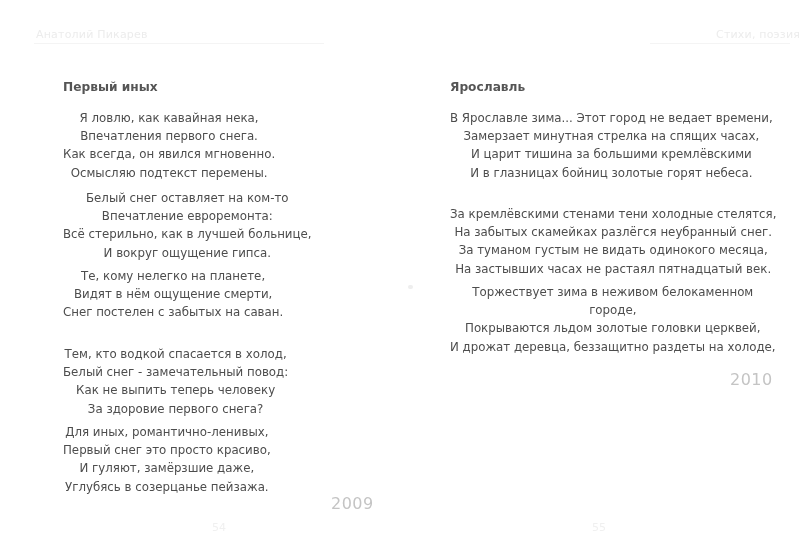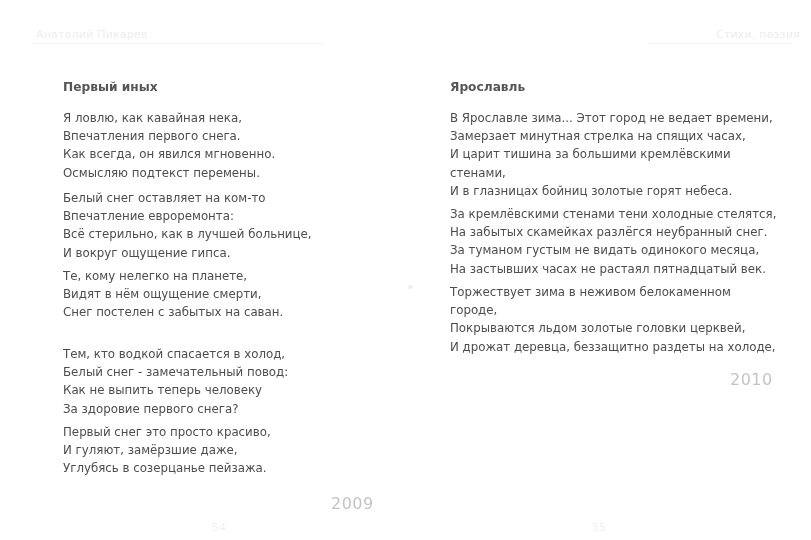--- a/index.html
+++ b/index.html
@@ -11,21 +11,21 @@
   .runhead.left { left: 36px; }
   .runhead.right { left: 716px; }
   .runline { position: absolute; top: 43px; height: 1px; background: #f4f4f4; }
   .runline.left { left: 34px; width: 290px; }
   .runline.right { left: 650px; width: 140px; }
   .page { position: absolute; top: 0; }
   .page.left { left: 63px; width: 320px; }
   .page.right { left: 450px; width: 330px; }
   .poem-title { position: absolute; top: 80px; font-size: 12.2px; font-weight: bold; color: #555555; white-space: nowrap; }
   .stanza { position: absolute; font-size: 11.8px; line-height: 18.2px; color: #4d4d4d; white-space: nowrap; }
-  .stanza div { height: 18.2px; }
+  .stanza div { height: 18.2px; text-align: center; }
   .year { position: absolute; font-size: 16px; color: #c4c4c4; letter-spacing: 0.5px; }
   .pagenum { position: absolute; top: 521px; font-size: 11px; color: #f0f0f0; }
   .gutter-mark { position: absolute; left: 408px; top: 285px; width: 5px; height: 4px; background: #eeeeee; border-radius: 2px; }
 </style>
 </head>
 <body>
 
 <div class="runhead left">Анатолий Пикарев</div>
 <div class="runline left"></div>
 <div class="runhead right">Стихи, поэзия</div>
@@ -53,37 +53,37 @@
     <div>Видят в нём ощущение смерти,</div>
     <div>Снег постелен с забытых на саван.</div>
   </div>
   <div class="stanza" style="top:345px">
     <div>Тем, кто водкой спасается в холод,</div>
     <div>Белый снег - замечательный повод:</div>
     <div>Как не выпить теперь человеку</div>
     <div>За здоровие первого снега?</div>
   </div>
   <div class="stanza" style="top:423px">
+    <div>Для иных, романтично-ленивых,</div>
     <div>Первый снег это просто красиво,</div>
     <div>И гуляют, замёрзшие даже,</div>
     <div>Углубясь в созерцанье пейзажа.</div>
   </div>
 
   <div class="year" style="top:494px; left:268px">2009</div>
 </div>
 <div class="pagenum" style="left:212px">54</div>
 
 <div class="page right">
   <div class="poem-title">Ярославль</div>
 
   <div class="stanza" style="top:109px">
     <div>В Ярославле зима... Этот город не ведает времени,</div>
     <div>Замерзает минутная стрелка на спящих часах,</div>
     <div>И царит тишина за большими кремлёвскими</div>
-    <div>стенами,</div>
     <div>И в глазницах бойниц золотые горят небеса.</div>
   </div>
   <div class="stanza" style="top:205px">
     <div>За кремлёвскими стенами тени холодные стелятся,</div>
     <div>На забытых скамейках разлёгся неубранный снег.</div>
     <div>За туманом густым не видать одинокого месяца,</div>
     <div>На застывших часах не растаял пятнадцатый век.</div>
   </div>
   <div class="stanza" style="top:283px">
     <div>Торжествует зима в неживом белокаменном</div>

